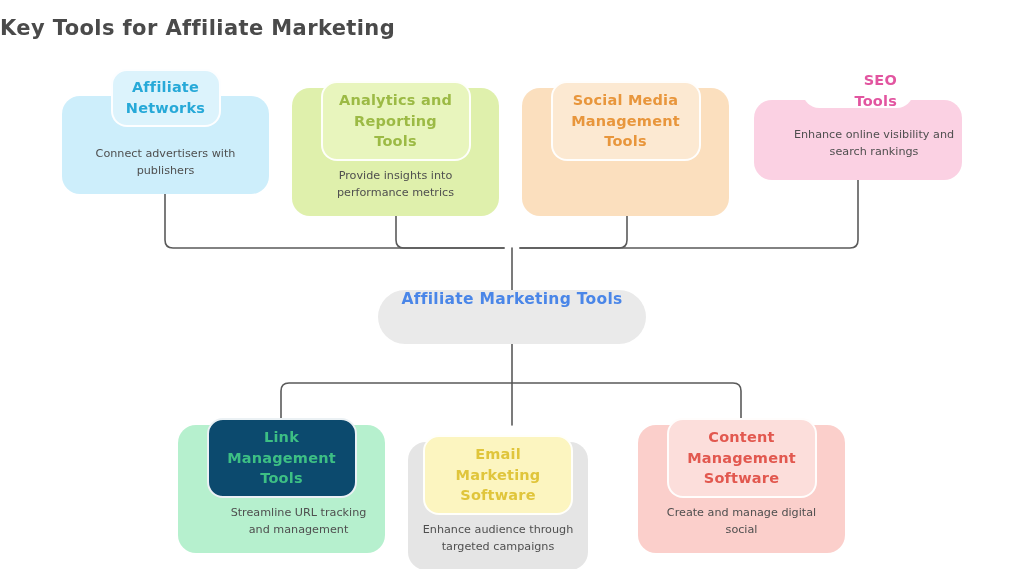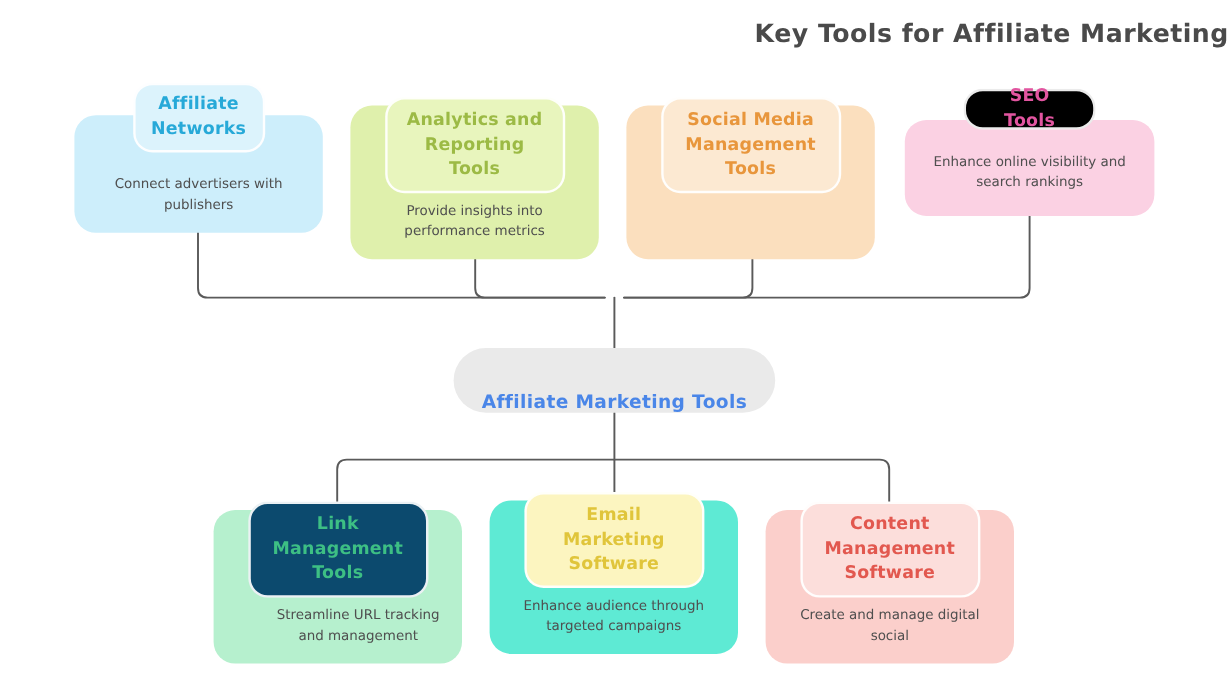--- a/index.html
+++ b/index.html
@@ -19,21 +19,21 @@
     position: absolute;
     inset: 0;
   }
 
   
   #page-title {
     position: absolute;
     left: 0;
     top: 16px;
     width: 1024px;
-    text-align: right;
+    text-align: left;
     font-family: "DejaVu Sans", sans-serif;
     font-size: 21px;
     font-weight: bold;
     letter-spacing: 0.4px;
     color: #4a4a4a;
   }
 
   
   #connectors {
     position: absolute;
@@ -84,21 +84,21 @@
   
   #root-node {
     position: absolute;
     left: 378px;
     top: 290px;
     width: 268px;
     height: 54px;
     border-radius: 27px;
     background: #eaeaea;
     display: flex;
-    align-items: flex-end;
+    align-items: flex-start;
     justify-content: center;
   }
   #root-node-label {
     font-family: "DejaVu Sans", sans-serif;
     font-size: 15.5px;
     font-weight: bold;
     letter-spacing: 0.3px;
     color: #4a86e8;
   }
 </style>
@@ -140,38 +140,38 @@
     <div class="node-desc" style="top:50px;">Connect advertisers with publishers</div>
   </div>
 
   <div class="node-card" style="left:522px; top:88px; width:207px; height:128px; background:#fbdfbe;">
     <div class="node-chip" style="top:-7px; width:150px; height:80px; background:#fce9d2; color:#e8963c;align-items:center;">
       <span>Social Media Management Tools</span>
     </div>
   </div>
 
   <div class="node-card" style="left:754px; top:100px; width:208px; height:80px; background:#fbd1e3;">
-    <div class="node-chip" style="top:-26px; width:110px; height:34px; background:#000000; color:#e255a0;">
+    <div class="node-chip" style="top:-26px; width:110px; height:34px; background:#ffffff; color:#e255a0;text-align:right;">
       <span>SEO Tools</span>
     </div>
-    <div class="node-desc" style="top:27px;">Enhance online visibility and search rankings</div>
+    <div class="node-desc" style="top:27px;margin-left:16px;">Enhance online visibility and search rankings</div>
   </div>
 
   <div id="root-node">
     <span id="root-node-label">Affiliate Marketing Tools</span>
   </div>
 
   <div class="node-card" style="left:178px; top:425px; width:207px; height:128px; background:#b6f0ce;">
     <div class="node-chip" style="top:-7px; width:150px; height:80px; background:#0c4a6e; color:#3dbf84;">
       <span>Link Management Tools</span>
     </div>
     <div class="node-desc" style="top:80px;padding-left:48px;">Streamline URL tracking and management</div>
   </div>
 
-  <div class="node-card" style="left:408px; top:417px; width:207px; height:128px; background:#5eead4;">
+  <div class="node-card" style="left:408px; top:442px; width:180px; height:128px; background:#e5e5e5;">
     <div class="node-chip" style="top:-7px; width:150px; height:80px; background:#fcf5c0; color:#e0c53b;">
       <span>Email Marketing Software</span>
     </div>
     <div class="node-desc" style="top:80px;">Enhance audience through targeted campaigns</div>
   </div>
 
   <div class="node-card" style="left:638px; top:425px; width:207px; height:128px; background:#fbcfcb;">
     <div class="node-chip" style="top:-7px; width:150px; height:80px; background:#fcdedb; color:#e2584f;">
       <span>Content Management Software</span>
     </div>

